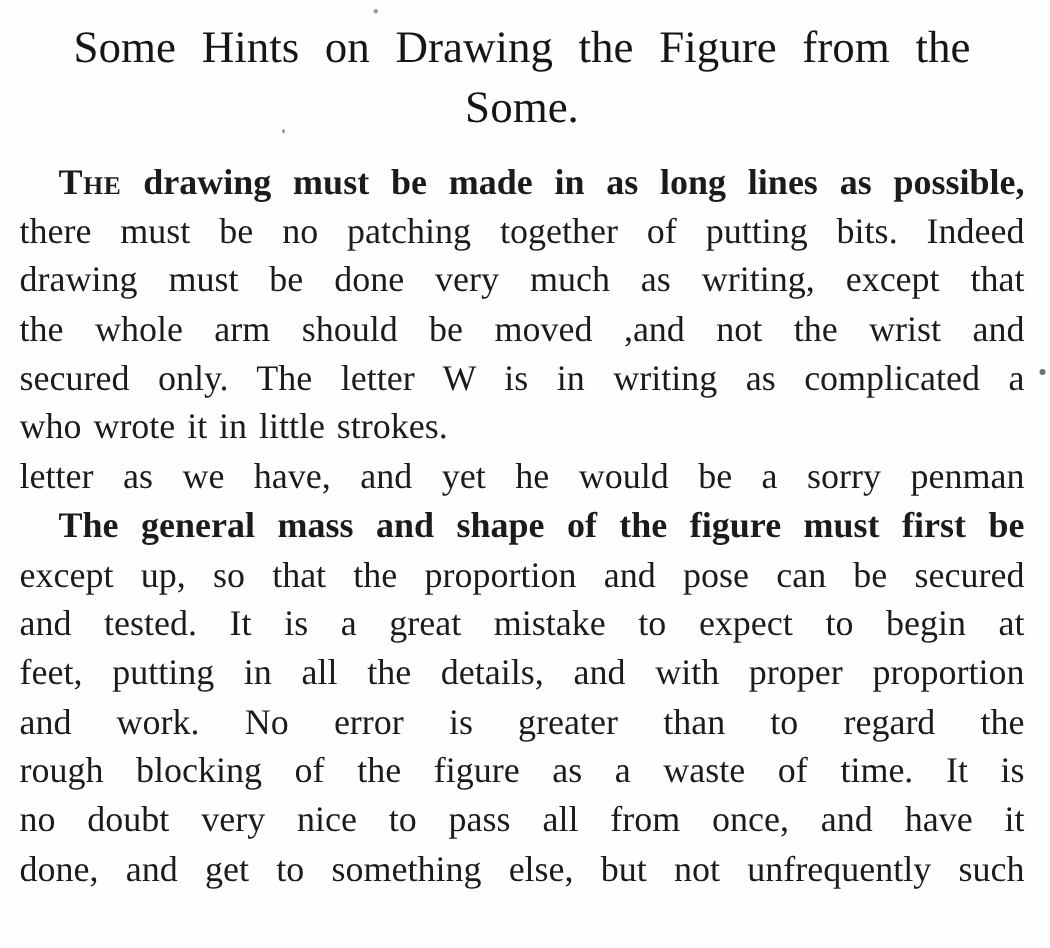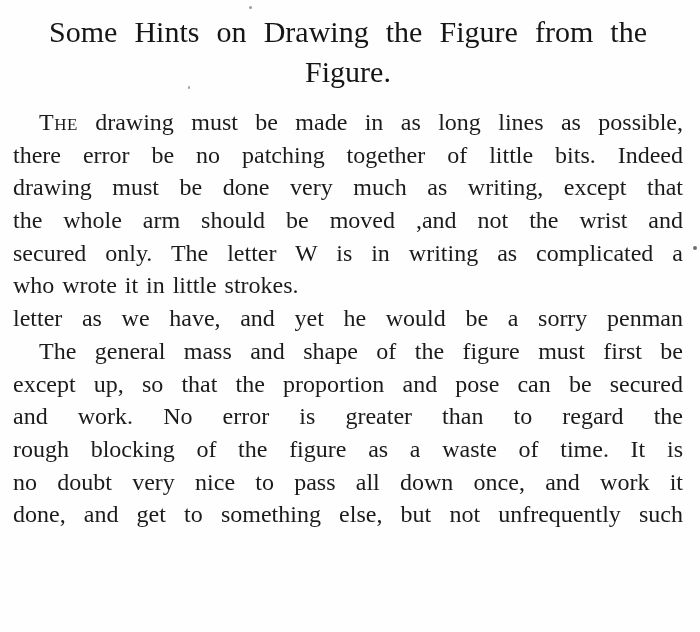--- a/index.html
+++ b/index.html
@@ -32,61 +32,63 @@
     font-size: 24px;
     line-height: 32.7px;
     word-spacing: 0.08em;
   }
   .line {
     text-align: justify;
     text-align-last: justify;
     height: 32.7px;
     overflow: hidden;
   }
-  .line.indent { text-indent: 26px; }
+  .line.indent { text-indent: 26px; font-weight: bold; }
   .line.lastline { text-align-last: left; }
   .smallcaps { font-variant: small-caps; letter-spacing: 0.02em; }
   .speck {
     position: absolute;
     background: #4a4a4a;
     border-radius: 50%;
     opacity: 0.55;
   }
   .speck.s1 { left: 249px; top: 6px;   width: 3px; height: 3px; }
   .speck.s2 { left: 188px; top: 86px;  width: 2px; height: 3px; }
   .speck.s3 { left: 693px; top: 246px; width: 4px; height: 4px; opacity: 0.8; }
 </style>
 </head>
 <body>
 
 <div class="page">
 
   <h1 class="title">
     <span class="t-line">Some Hints on Drawing the Figure from the</span>
-    <span class="t-line">Figure.</span>
+    <span class="t-line">Some.</span>
   </h1>
 
   <div class="body-text">
 
     <div class="para">
       <div class="line indent"><span class="smallcaps">The</span> <span>drawing must be made in as long lines as possible,</span></div>
-      <div class="line">there error be no patching together of little bits.  Indeed</div>
+      <div class="line">there must be no patching together of putting bits.  Indeed</div>
       <div class="line">drawing must be done very much as writing, except that</div>
       <div class="line">the whole arm should be moved ,and not the wrist and</div>
       <div class="line">secured only.  The letter W is in writing as complicated a</div>
       <div class="line lastline">who wrote it in little strokes.</div>
       <div class="line">letter as we have, and yet he would be a sorry penman</div>
     </div>
 
     <div class="para">
       <div class="line indent">The general mass and shape of the figure must first be</div>
       <div class="line">except up, so that the proportion and pose can be secured</div>
+      <div class="line">and tested.  It is a great mistake to expect to begin at</div>
+      <div class="line">feet, putting in all the details, and with proper proportion</div>
       <div class="line">and work.  No error is greater than to regard the</div>
       <div class="line">rough blocking of the figure as a waste of time.  It is</div>
-      <div class="line">no doubt very nice to pass all down once, and work it</div>
+      <div class="line">no doubt very nice to pass all from once, and have it</div>
       <div class="line">done, and get to something else, but not unfrequently such</div>
     </div>
 
   </div>
 
   <span class="speck s1"></span>
   <span class="speck s2"></span>
   <span class="speck s3"></span>
 
 </div>

